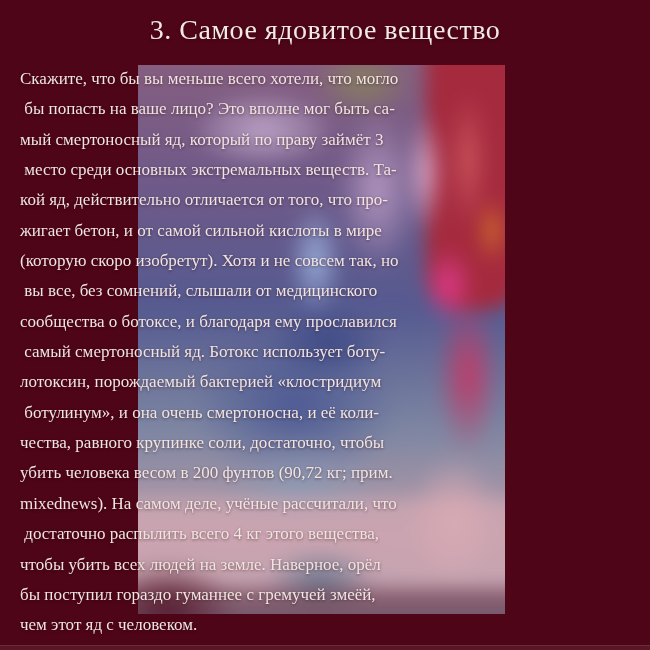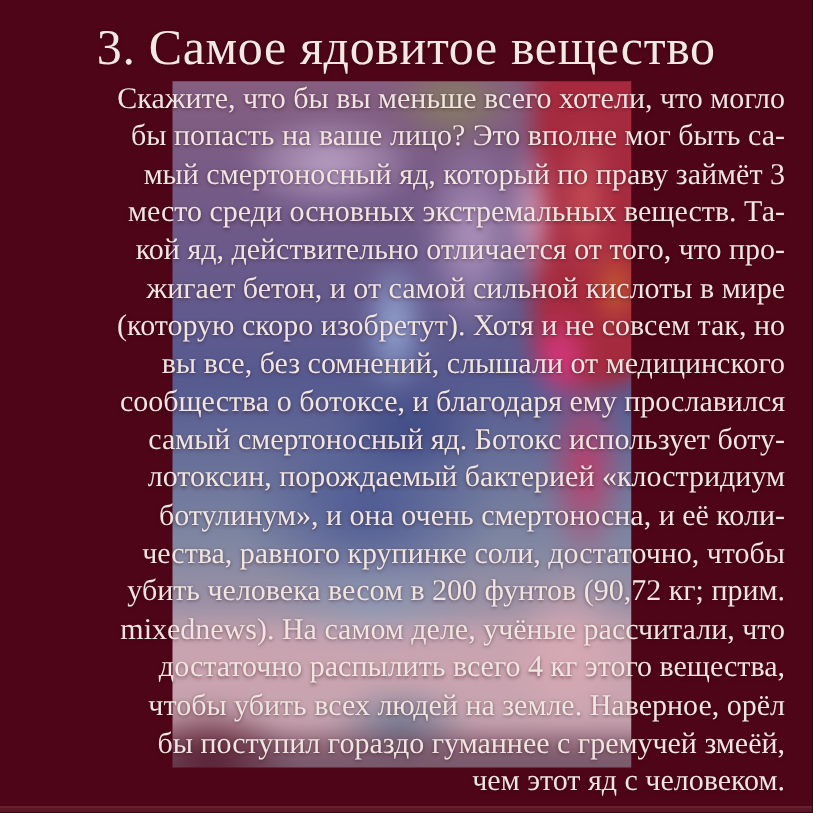--- a/index.html
+++ b/index.html
@@ -54,33 +54,32 @@
   .b-slate-bottom{left:135px;top:500px;width:145px;height:80px;
     background:radial-gradient(closest-side,#6B7890,rgba(107,120,144,0) 80%);}
   .b-maroon-corner{left:-25px;top:512px;width:160px;height:115px;
     background:radial-gradient(closest-side,#4F0C1E,rgba(79,12,30,0) 85%);}
   .b-bottom-haze{left:0;top:548px;width:417px;height:55px;border-radius:15px;
     background:rgba(92,42,62,.55);}
   
   .title{
     position:absolute;left:0;right:0;top:14px;margin:0;
     text-align:center;
-    font-size:40px;font-weight:400;
+    font-size:28px;font-weight:400;
     color:#F2E9E3;
     letter-spacing:.5px;
     text-shadow:0 1px 3px rgba(46,2,18,.5);
   }
   .body-text{
     position:absolute;left:0;top:64px;width:628px;
     padding-left:20px;box-sizing:border-box;
-    font-size:24px;line-height:30.35px;
+    font-size:17px;line-height:30.35px;
     color:#EFE5E1;
     white-space:pre;
     text-shadow:0 1px 3px rgba(46,2,18,.5);
-    text-align:right;
   }
   .bottom-strip{
     position:absolute;left:0;bottom:0;width:650px;height:4px;
     background:rgba(125,70,80,.28);
     border-top:1px solid rgba(255,255,255,.10);
   }
 </style>
 </head>
 <body>
 

